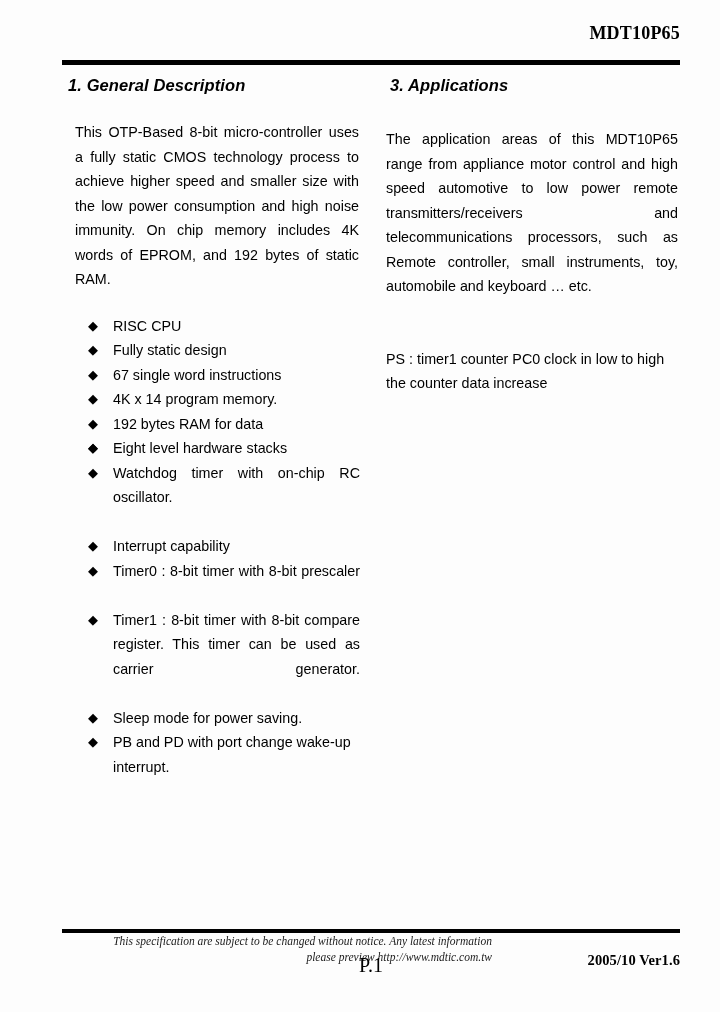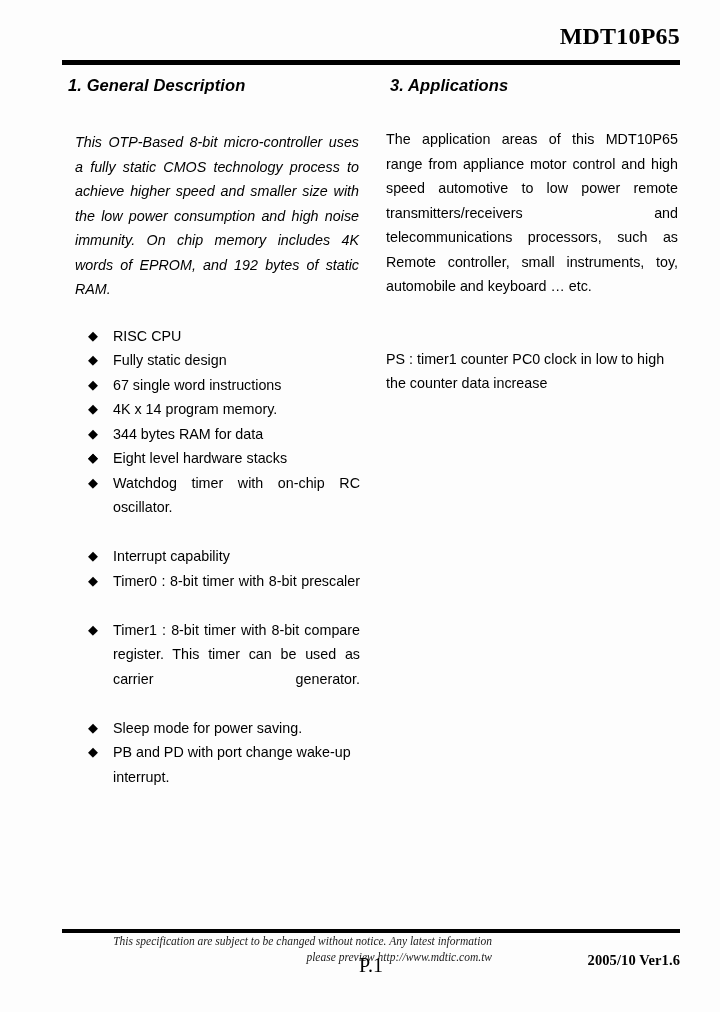--- a/index.html
+++ b/index.html
@@ -21,21 +21,21 @@
   .doc-header {
     position: absolute;
     left: 62px;
     top: 24px;
     width: 618px;
     text-align: right;
   }
   .doc-title {
     font-family: "Liberation Serif", serif;
     font-weight: bold;
-    font-size: 24px;
+    font-size: 18px;
     letter-spacing: 0.2px;
     line-height: 1.05;
     color: #000;
   }
   .rule-top {
     position: absolute;
     left: 62px;
     top: 60px;
     width: 618px;
     height: 5px;
@@ -61,24 +61,23 @@
   }
 
   .body-para {
     font-size: 14.3px;
     line-height: 24.5px;
     text-align: justify;
     text-justify: inter-word;
     margin: 0;
   }
   .para-desc {
-    margin-top: 35px;
+    margin-top: 25px;
     margin-left: 11px;
     width: 284px;
-    font-style: italic;
   }
   .para-app {
     margin-top: 32px;
     width: 292px;
   }
   .para-ps {
     margin-top: 48px;
     width: 292px;
     text-align: left;
   }
@@ -197,21 +196,21 @@
       <li class="feature-item nojust">
         <span class="bullet-diamond">◆</span>
         <span class="item-text">67 single word instructions</span>
       </li>
       <li class="feature-item nojust">
         <span class="bullet-diamond">◆</span>
         <span class="item-text">4K x 14 program memory.</span>
       </li>
       <li class="feature-item nojust">
         <span class="bullet-diamond">◆</span>
-        <span class="item-text">344 bytes RAM for data</span>
+        <span class="item-text">192 bytes RAM for data</span>
       </li>
       <li class="feature-item nojust">
         <span class="bullet-diamond">◆</span>
       </li>
       <li class="feature-item nojust">
         <span class="bullet-diamond">◆</span>
         <span class="item-text">Eight level hardware stacks</span>
       </li>
       <li class="feature-item">
         <span class="bullet-diamond">◆</span>

